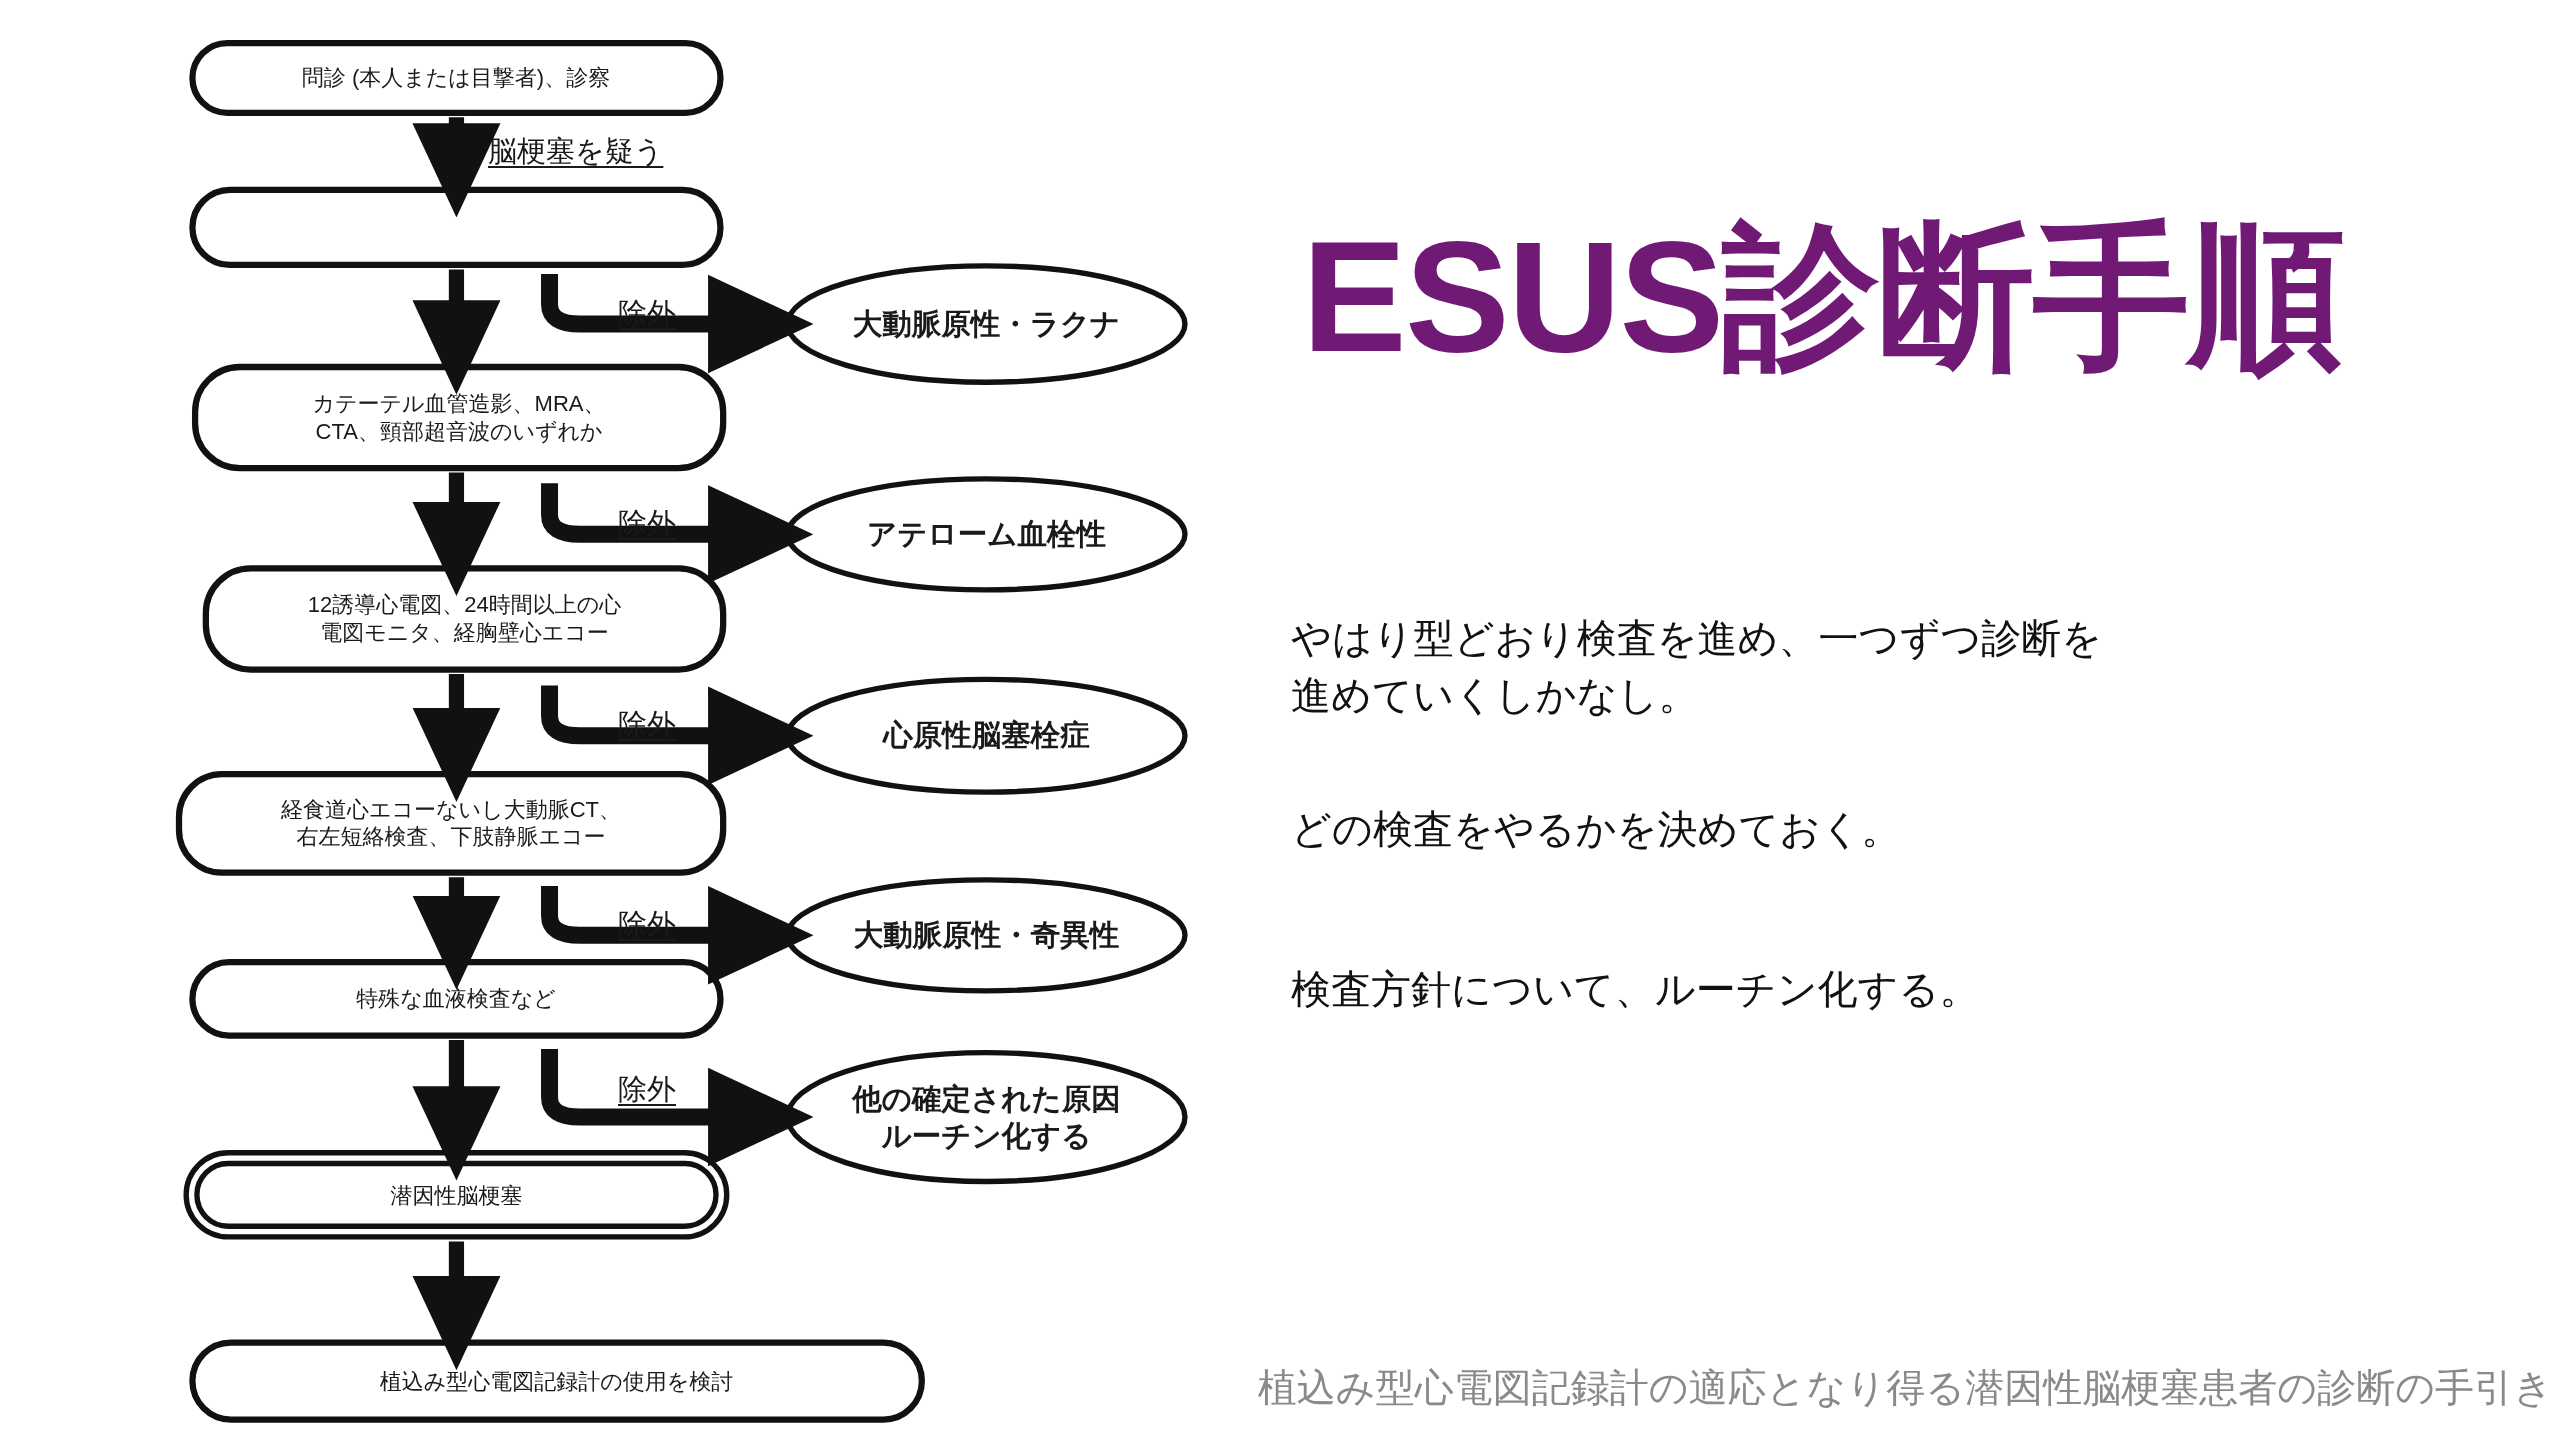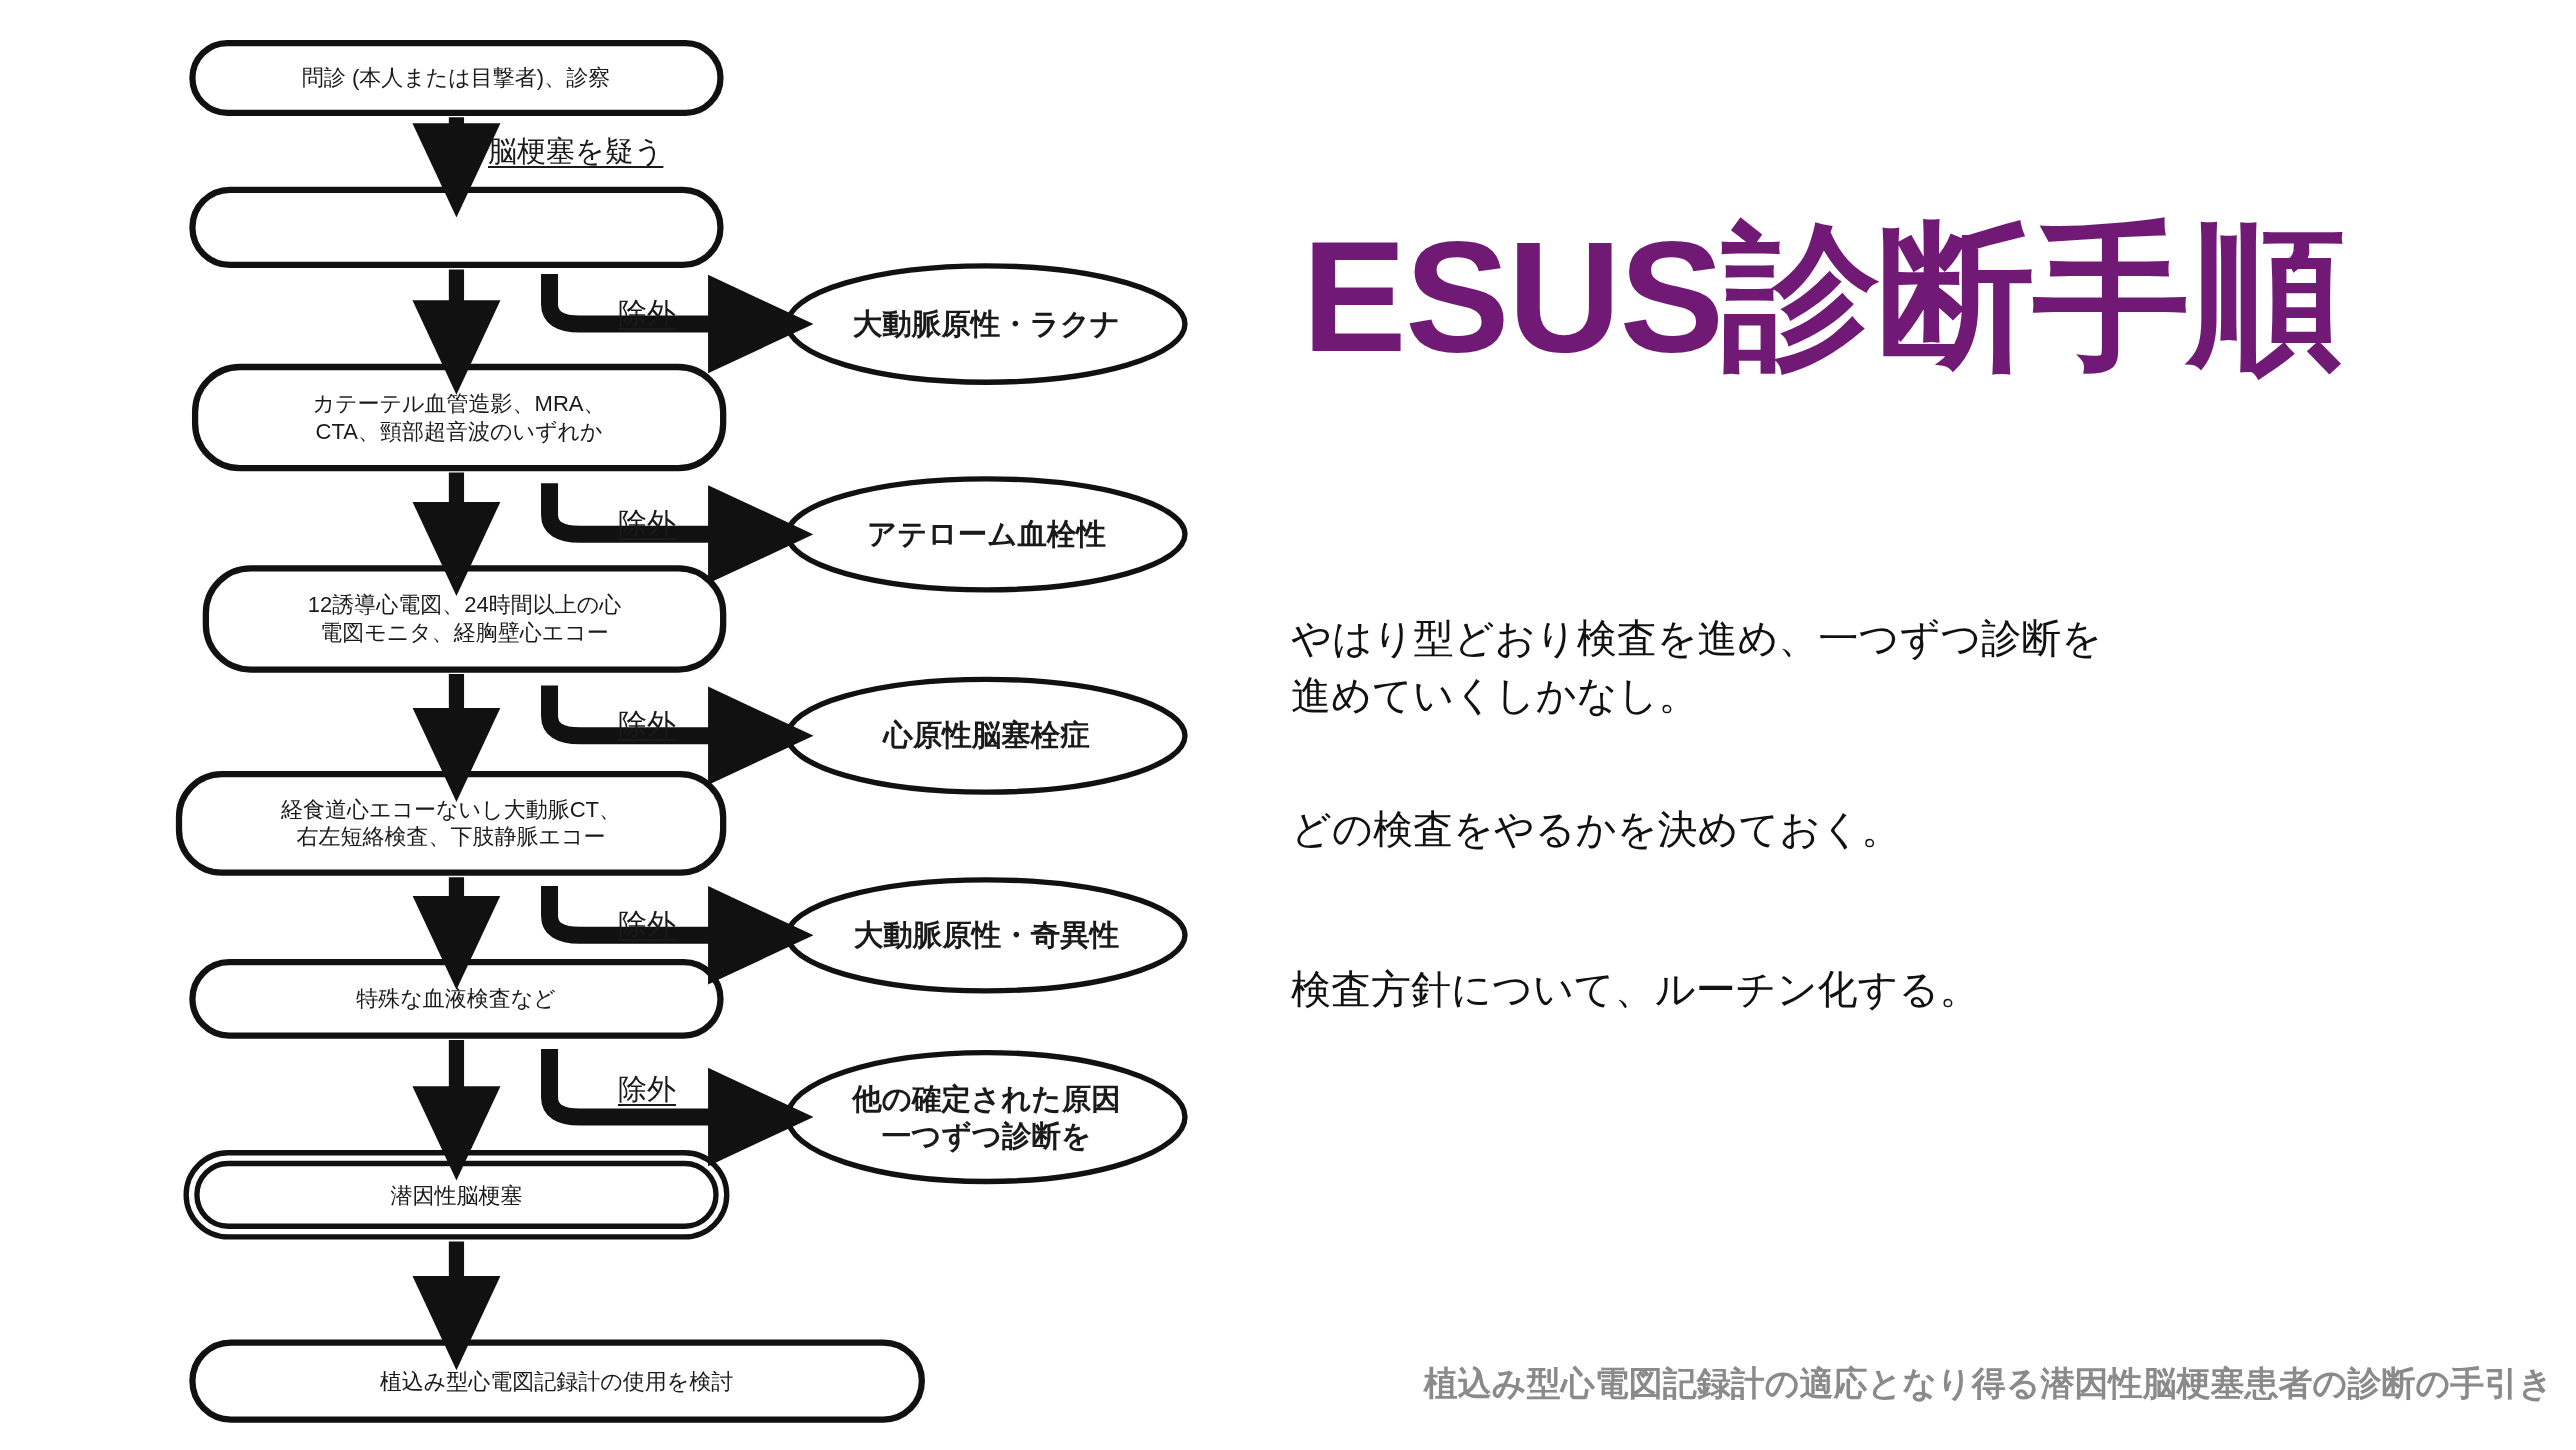--- a/index.html
+++ b/index.html
@@ -44,22 +44,22 @@
   .body-line{
     position:absolute;left:38px;
     font-size:40px;color:#111;line-height:1.42;
     white-space:pre-line;width:1181px;
   }
   #body1{top:610px;}
   #body2{top:801px;}
   #body3{top:913px;margin-top:48px;}
   #caption{
     position:absolute;left:-18px;top:1361px;width:1334px;
-    font-size:34px;color:#8a8a8a;white-space:nowrap;text-align:right;
-    padding-right:16px;box-sizing:border-box;font-weight:bold;
+    font-size:39px;color:#8a8a8a;white-space:nowrap;text-align:right;
+    padding-right:16px;box-sizing:border-box;
   }
 </style>
 </head>
 <body>
 
 <div id="slide">
 
   <svg id="flow" viewBox="0 0 1400 1620">
     <defs>
       <marker id="ah" viewBox="0 0 12 12" refX="6.2" refY="6" markerWidth="6.2" markerHeight="6.2" orient="auto">
@@ -109,21 +109,21 @@
 右左短絡検査、下肢静脈エコー</div>
   <div class="node-text proc-text" style="left:192px;top:962px;width:528px;height:73px;">特殊な血液検査など</div>
   <div class="node-text proc-text" style="left:197px;top:1164px;width:519px;height:63px;">潜因性脳梗塞</div>
   <div class="node-text proc-text" style="left:192px;top:1343px;width:729px;height:77px;">植込み型心電図記録計の使用を検討</div>
 
   <div class="node-text term-text" style="left:788px;top:266px;width:397px;height:116px;">大動脈原性・ラクナ</div>
   <div class="node-text term-text" style="left:788px;top:479px;width:397px;height:111px;">アテローム血栓性</div>
   <div class="node-text term-text" style="left:788px;top:679px;width:397px;height:113px;">心原性脳塞栓症</div>
   <div class="node-text term-text" style="left:788px;top:880px;width:397px;height:111px;">大動脈原性・奇異性</div>
   <div class="node-text term-text" style="left:788px;top:1053px;width:397px;height:129px;">他の確定された原因
-一つずつ診断を</div>
+ルーチン化する</div>
 
   <div class="edge-label" style="left:488px;top:132px;">脳梗塞を疑う</div>
   <div class="edge-label" style="left:618px;top:294px;">除外</div>
   <div class="edge-label" style="left:618px;top:504px;">除外</div>
   <div class="edge-label" style="left:618px;top:705px;">除外</div>
   <div class="edge-label" style="left:618px;top:905px;">除外</div>
   <div class="edge-label" style="left:618px;top:1070px;">除外</div>
 
   <div id="right">
     <div id="title">ESUS診断手順</div>

